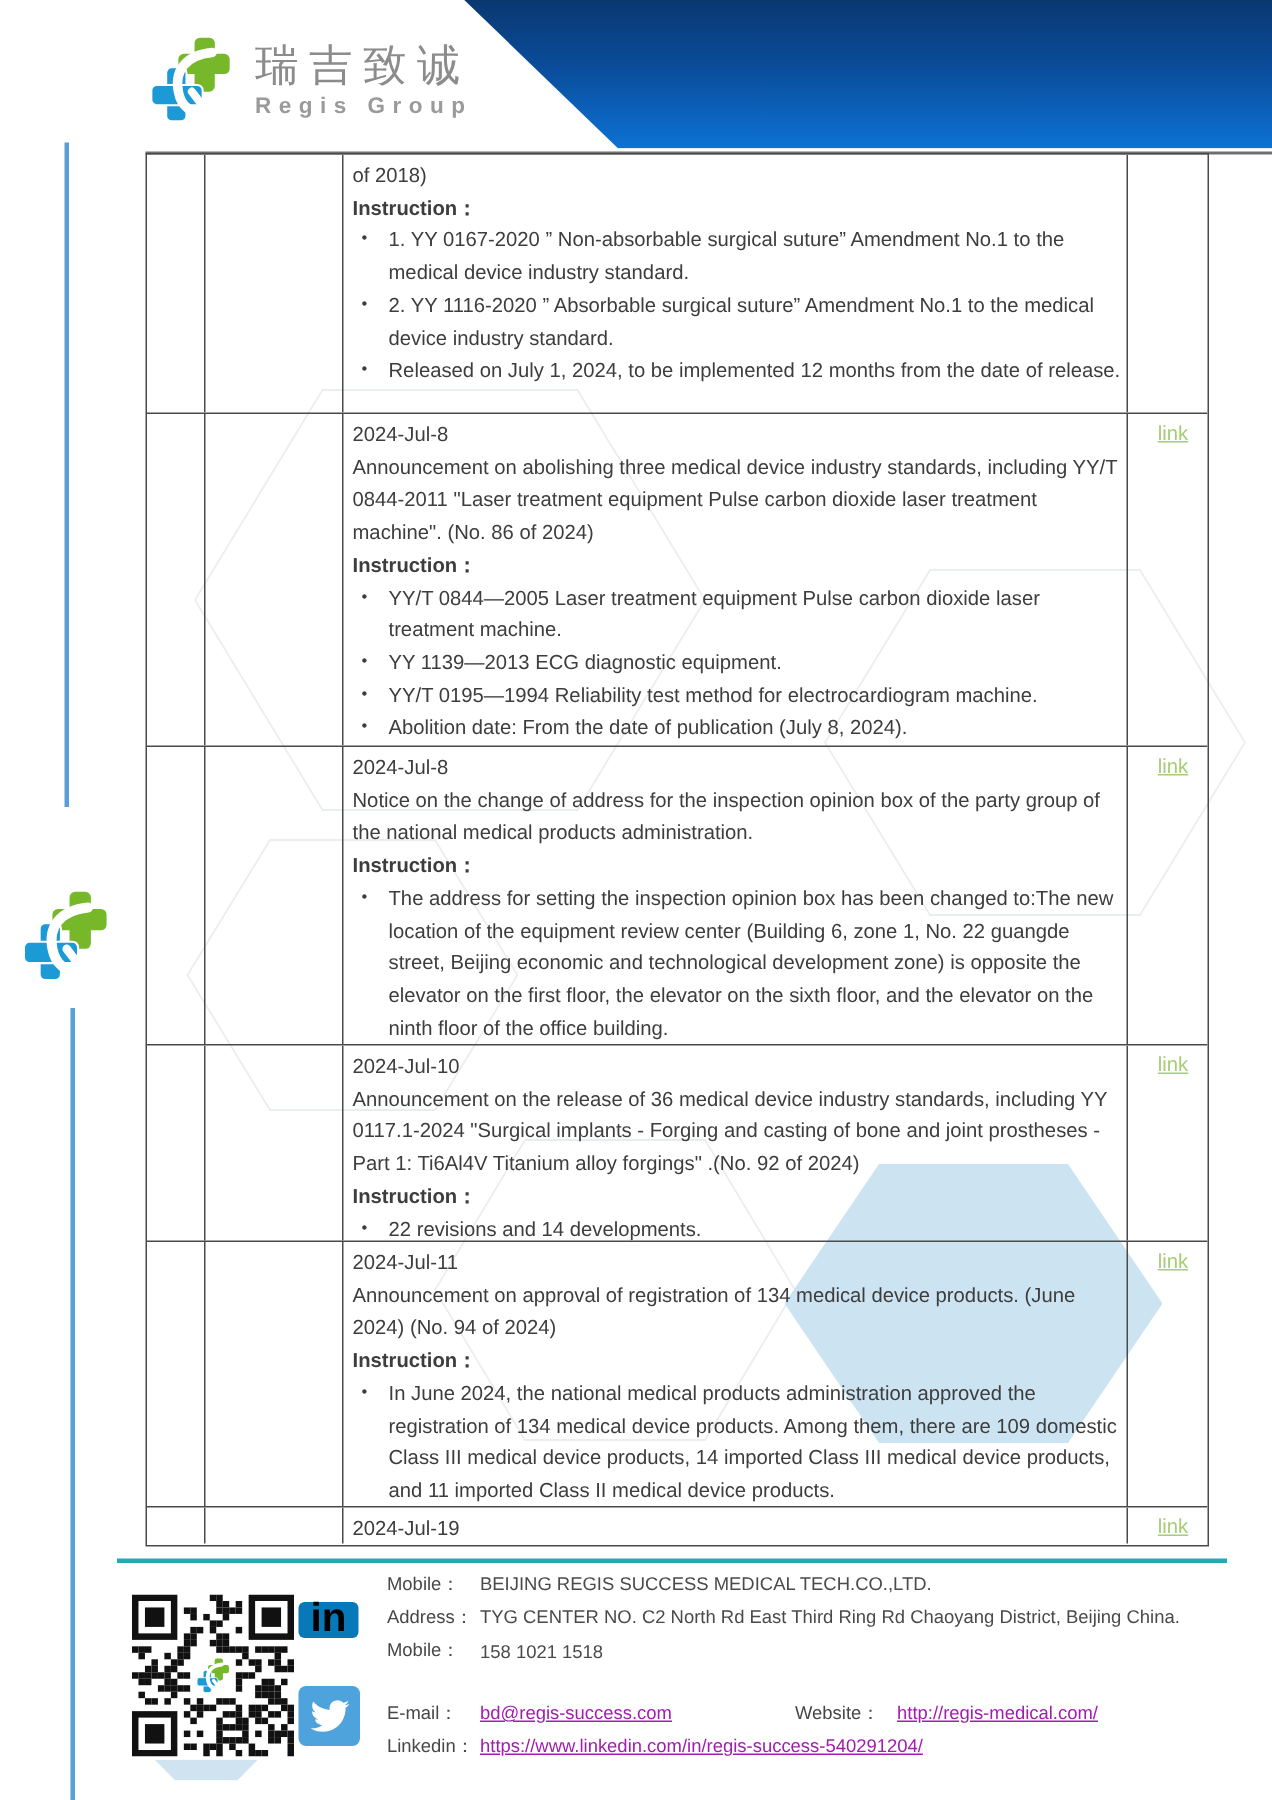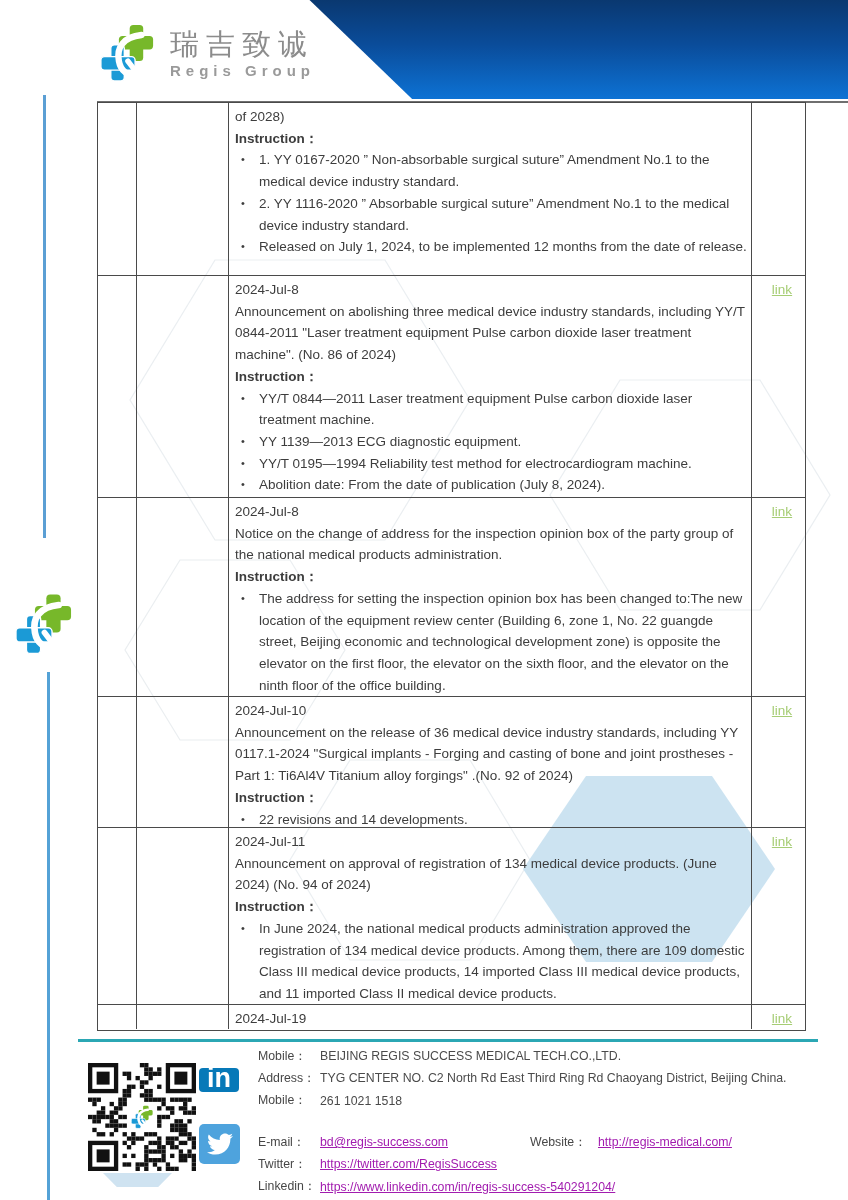--- a/index.html
+++ b/index.html
@@ -48,21 +48,21 @@
   .c4 { padding:4px 0 0 7px;text-align:center; }
   .c4 a { font-size:13.5px; color:#a6cd74; text-decoration:underline; cursor:pointer; }
 
   
   .teal-line { position:absolute; left:78px; top:1039px; width:740px; height:3px; background:#2ba7b4; }
   .qr { position:absolute; left:88px; top:1063px; width:108px; height:108px; }
   .qr-logo { position:absolute; left:127px; top:1102px; width:30px; height:30px; background:#fff; border-radius:5px;
              display:flex; align-items:center; justify-content:center; }
   .qr-logo svg { width:22px; height:24px; }
   .icon-li { position:absolute; left:199px; top:1068px; width:40px; height:24px; background:#0779b8; border-radius:4px;
-             color:#ffffff; font-weight:bold; font-size:27px; display:flex; align-items:center; justify-content:center;
+             color:#000000; font-weight:bold; font-size:27px; display:flex; align-items:center; justify-content:center;
              padding-bottom:3px; cursor:pointer; }
   .icon-tw { position:absolute; left:199px; top:1124px; width:41px; height:40px; background:#4ea3dd; border-radius:5px;
              display:flex; align-items:center; justify-content:center; cursor:pointer; }
   .icon-tw svg { width:26px; height:26px; fill:#ffffff; }
   .trapezoid { position:absolute; left:103px; top:1173px; width:69px; height:14px; background:#cfe3f1;
                clip-path:polygon(0 0,100% 0,80% 100%,20% 100%); }
   .footer-text { position:absolute; left:258px; top:1045px; width:560px; font-size:12.3px; color:#4a4a4a; }
   .frow { display:grid; grid-template-columns:62px 1fr; height:22.3px; align-items:center; }
   .frow.email-row { grid-template-columns:62px 210px 68px 1fr;margin-top:19px; }
   .flabel { color:#474747; }
@@ -115,21 +115,21 @@
       <use href="#regis-mark"></use>
     </svg>
   <div class="vline2"></div>
 
   <div class="news-table">
     <div>
         <div class="trow">
           <div class="cell c1"></div>
           <div class="cell c2"></div>
           <div class="cell c3">
-            <div class="title">of 2028)</div>
+            <div class="title">of 2018)</div>
             <div class="instr">Instruction：</div>
             <div class="bullet">
               <span class="dot">•</span>
               <span class="btext">1. YY 0167-2020 ” Non-absorbable surgical suture” Amendment No.1 to the medical device industry standard.</span>
             </div>
             <div class="bullet">
               <span class="dot">•</span>
               <span class="btext">2. YY 1116-2020 ” Absorbable surgical suture” Amendment No.1 to the medical device industry standard.</span>
             </div>
             <div class="bullet">
@@ -141,21 +141,21 @@
         </div>
         <div class="trow">
           <div class="cell c1"></div>
           <div class="cell c2"></div>
           <div class="cell c3">
             <div class="date">2024-Jul-8</div>
             <div class="title">Announcement on abolishing three medical device industry standards, including YY/T 0844-2011 "Laser treatment equipment Pulse carbon dioxide laser treatment machine". (No. 86 of 2024)</div>
             <div class="instr">Instruction：</div>
             <div class="bullet">
               <span class="dot">•</span>
-              <span class="btext">YY/T 0844—2011 Laser treatment equipment  Pulse carbon dioxide laser treatment machine.</span>
+              <span class="btext">YY/T 0844—2005 Laser treatment equipment  Pulse carbon dioxide laser treatment machine.</span>
             </div>
             <div class="bullet">
               <span class="dot">•</span>
               <span class="btext">YY 1139—2013 ECG diagnostic equipment.</span>
             </div>
             <div class="bullet">
               <span class="dot">•</span>
               <span class="btext">YY/T 0195—1994 Reliability test method for electrocardiogram machine.</span>
             </div>
             <div class="bullet">
@@ -427,31 +427,27 @@
     <div class="frow">
       <span class="flabel">Mobile：</span>
       <span class="fvalue">BEIJING REGIS SUCCESS MEDICAL TECH.CO.,LTD.</span>
     </div>
     <div class="frow">
       <span class="flabel">Address：</span>
       <span class="fvalue">TYG CENTER NO. C2 North Rd East Third Ring Rd Chaoyang District, Beijing China.</span>
     </div>
     <div class="frow">
       <span class="flabel">Mobile：</span>
-      <span class="fvalue">261 1021 1518</span>
+      <span class="fvalue">158 1021 1518</span>
     </div>
     <div class="frow email-row">
       <span class="flabel">E-mail：</span>
       <span><a class="flink">bd@regis-success.com</a></span>
       <span class="flabel">Website：</span>
       <span><a class="flink">http://regis-medical.com/</a></span>
     </div>
     <div class="frow">
-      <span class="flabel">Twitter：</span>
-      <span><a class="flink">https://twitter.com/RegisSuccess</a></span>
-    </div>
-    <div class="frow">
       <span class="flabel">Linkedin：</span>
       <span><a class="flink">https://www.linkedin.com/in/regis-success-540291204/</a></span>
     </div>
   </div>
 
 </div>
 
 </body></html>

